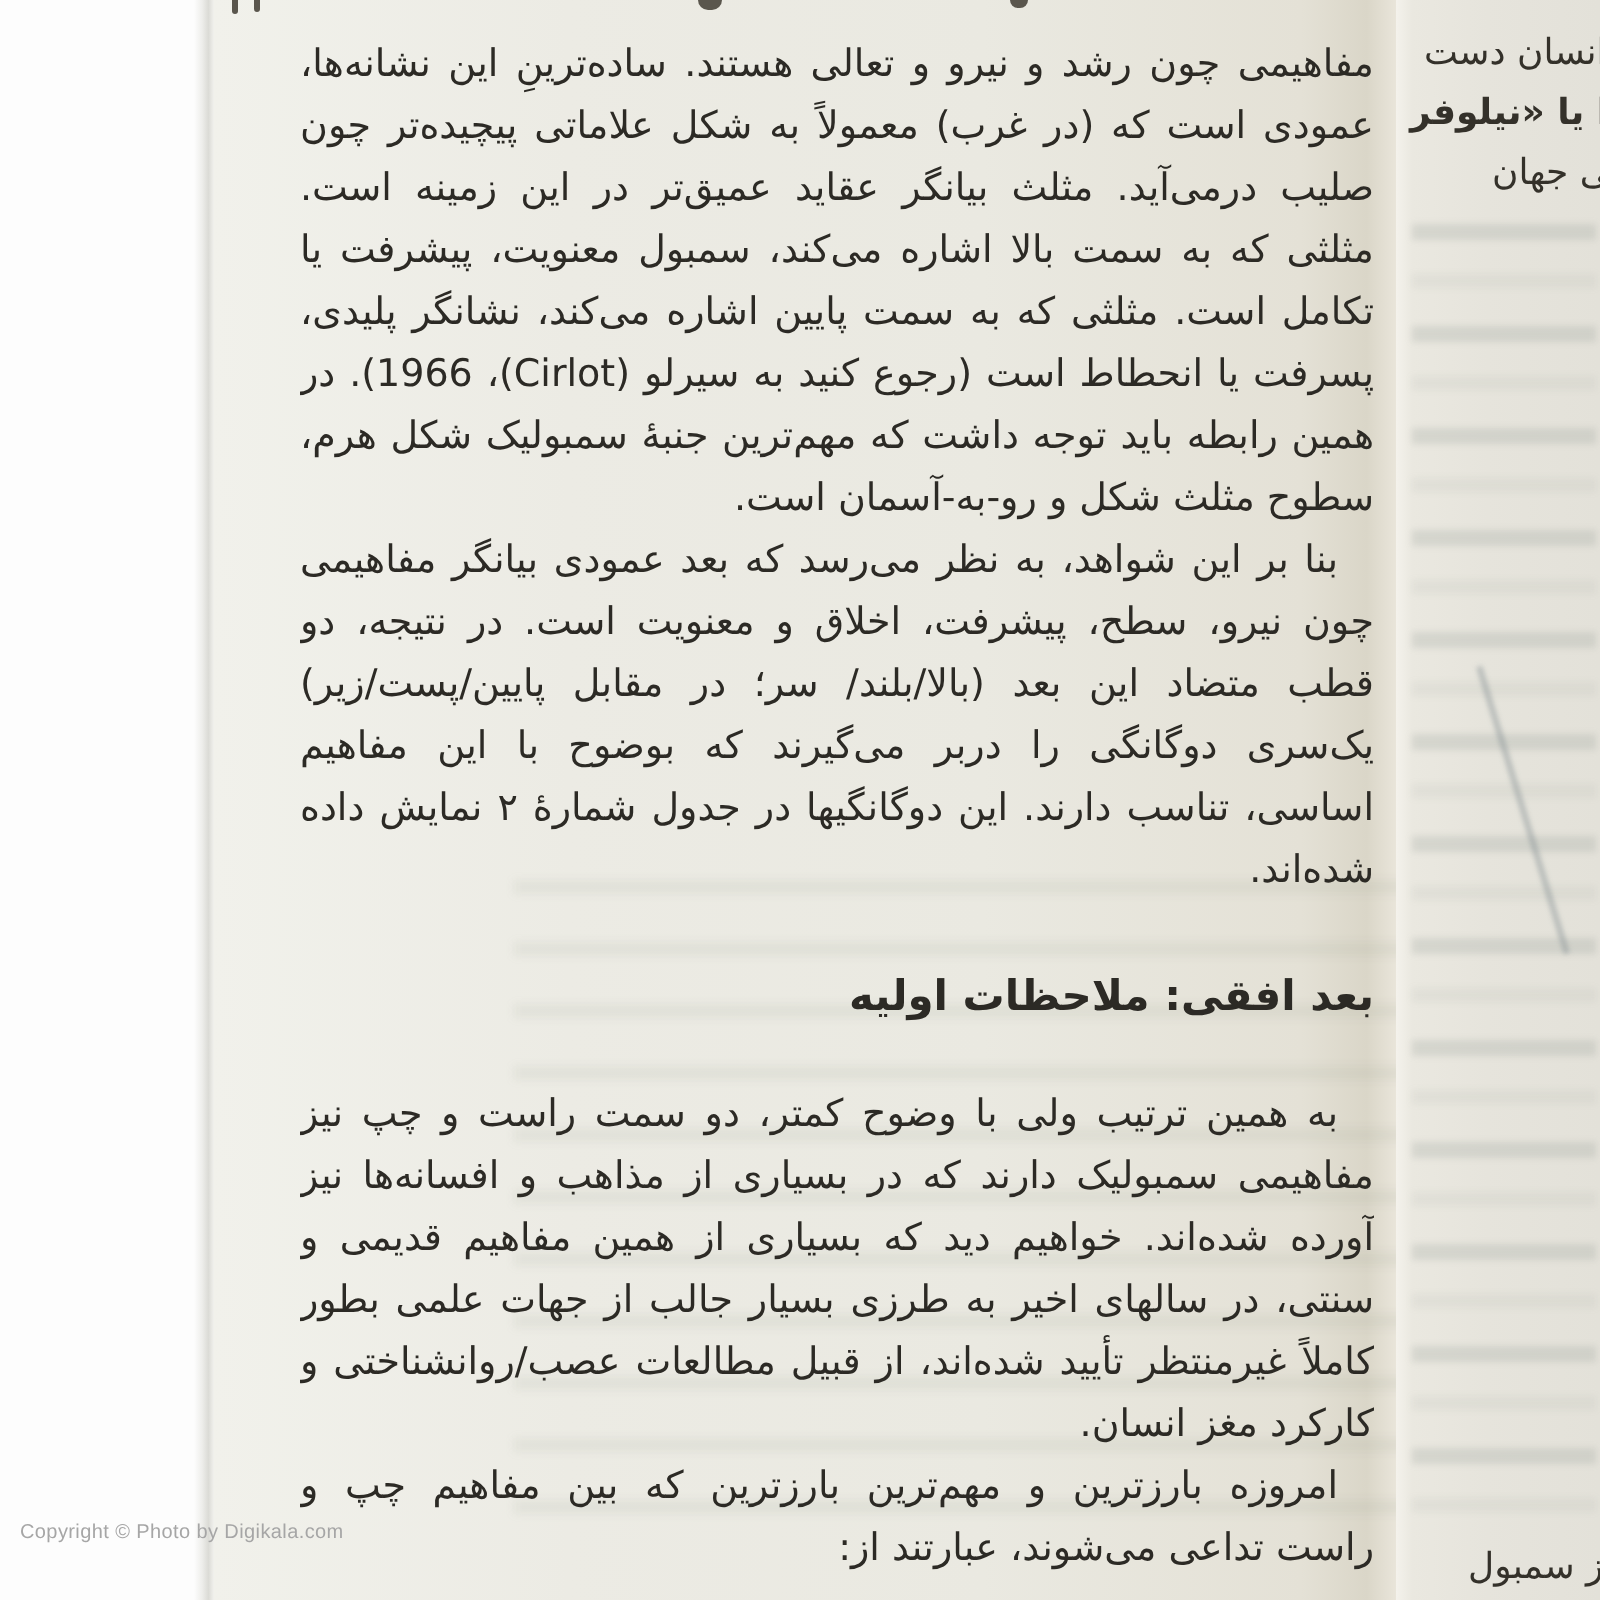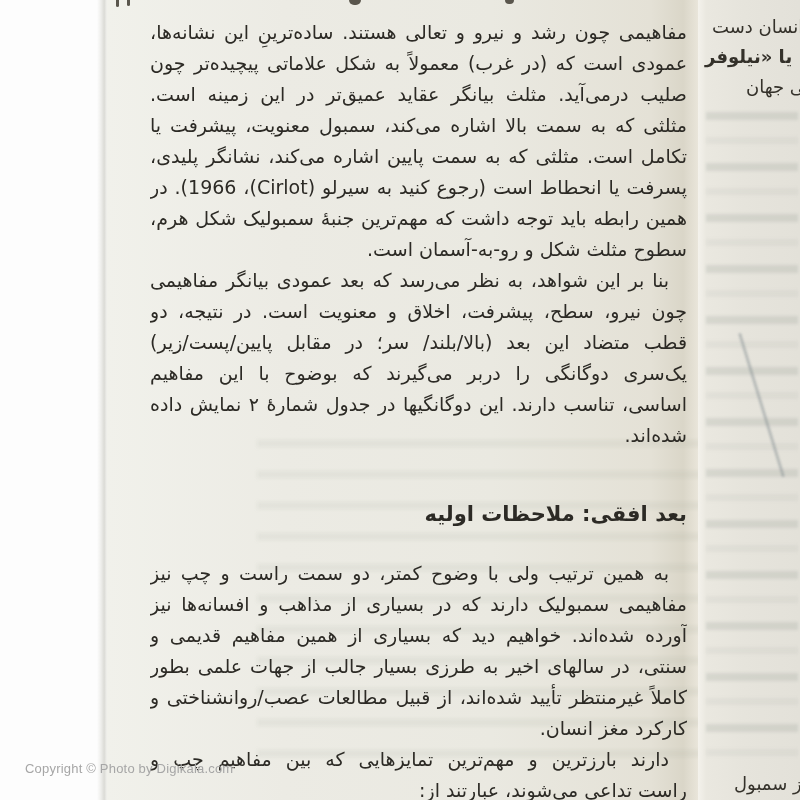--- a/index.html
+++ b/index.html
@@ -48,21 +48,21 @@
     font-size: 19px; line-height: 31px;
     font-family: "DejaVu Sans", sans-serif;
   }
   .ln { height: 31px; overflow: hidden; }
   .j  { text-align: justify; text-align-last: justify; }
   .ji { text-align: justify; text-align-last: justify; padding-right: 18px; }
   .e  { text-align: right; text-align-last: right; }
   .h  {
     height: auto; text-align: center; text-align-last: right;
     font-weight: bold; font-size: 21px;
-    margin: 48px 0 28px 0;
+    margin: 32px 0 28px 0;
   }
 
   
   .page-right {
     position: absolute; left: 698px; top: 0; width: 102px; height: 800px;
     overflow: hidden;
     background: linear-gradient(90deg, #f4f2ec 0%, #eae8e0 8%, #e6e4dc 45%, #e3e1d9 100%);
   }
   .rp-frag {
     position: absolute; white-space: nowrap; direction: rtl;
@@ -81,23 +81,23 @@
   }
   .rp-diag {
     position: absolute; left: 62px; top: 330px; width: 3px; height: 150px;
     background: rgba(128,140,144,0.45);
     transform: rotate(-17deg);
     filter: blur(1.2px);
   }
 
   
   .watermark {
-    position: absolute; left: 25px; top: 761px;
+    position: absolute; left: 10px; top: 761px;
     font-family: "Liberation Sans", "DejaVu Sans", sans-serif;
-    font-size: 13px; letter-spacing: 0.2px;
+    font-size: 10px; letter-spacing: 0.2px;
     color: #a6a6a6;
   }
 </style>
 </head>
 <body>
 
 <div class="photo">
 
   <div class="page-left-edge"></div>
 
@@ -125,21 +125,21 @@
       <div class="ln j">یک‌سری دوگانگی را دربر می‌گیرند که بوضوح با این مفاهیم</div>
       <div class="ln j">اساسی، تناسب دارند. این دوگانگیها در جدول شمارهٔ ۲ نمایش داده</div>
       <div class="ln e">شده‌اند.</div>
       <div class="h">بعد افقی: ملاحظات اولیه</div>
       <div class="ln ji">به همین ترتیب ولی با وضوح کمتر، دو سمت راست و چپ نیز</div>
       <div class="ln j">مفاهیمی سمبولیک دارند که در بسیاری از مذاهب و افسانه‌ها نیز</div>
       <div class="ln j">آورده شده‌اند. خواهیم دید که بسیاری از همین مفاهیم قدیمی و</div>
       <div class="ln j">سنتی، در سالهای اخیر به طرزی بسیار جالب از جهات علمی بطور</div>
       <div class="ln j">کاملاً غیرمنتظر تأیید شده‌اند، از قبیل مطالعات عصب/روانشناختی و</div>
       <div class="ln e">کارکرد مغز انسان.</div>
-      <div class="ln ji">دارند بارزترین و مهم‌ترین تمایزهایی که بین مفاهیم چپ و</div>
+      <div class="ln ji">امروزه بارزترین و مهم‌ترین بارزترین که بین مفاهیم چپ و</div>
       <div class="ln e">راست تداعی می‌شوند، عبارتند از:</div>
     </div>
 
   <div class="page-right">
     <div class="rp-ghost"></div>
     <div class="rp-diag"></div>
     <div>
         <div class="rp-frag rp-0" dir="rtl" lang="fa">انسان دست</div>
         <div class="rp-frag rp-1" dir="rtl" lang="fa">را یا «نیلوفر</div>
         <div class="rp-frag rp-2" dir="rtl" lang="fa">هستی جهان</div>

